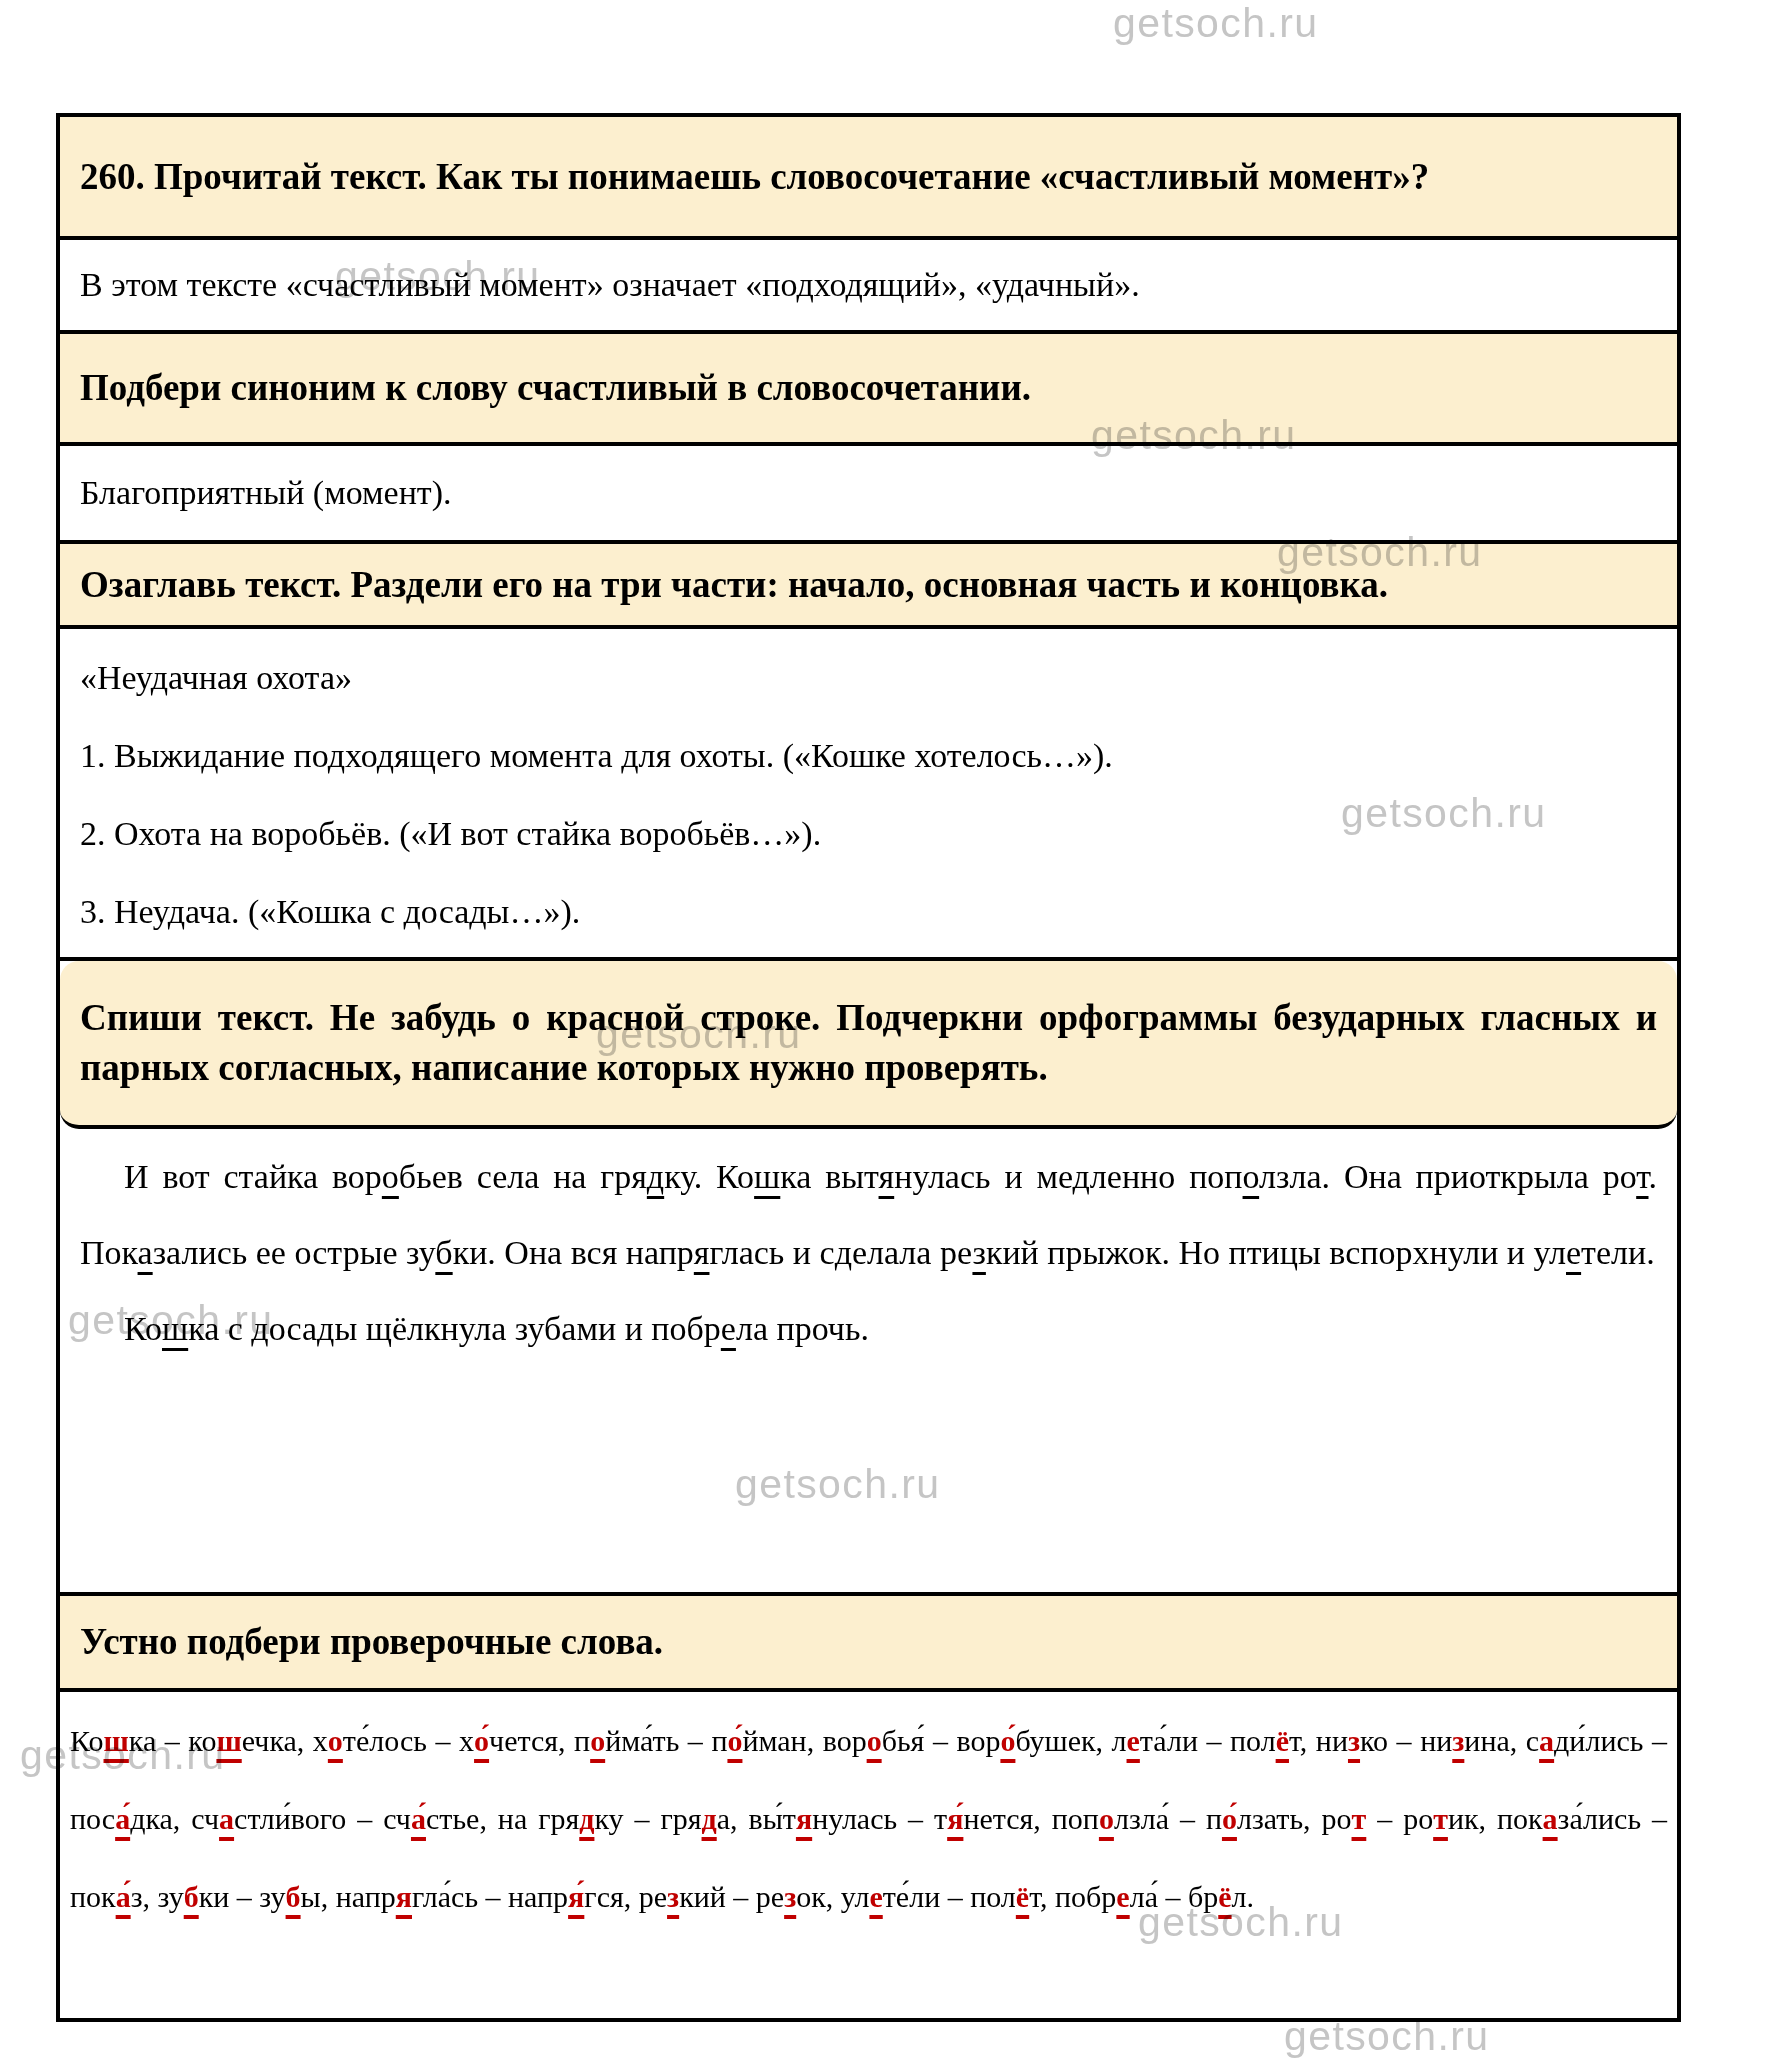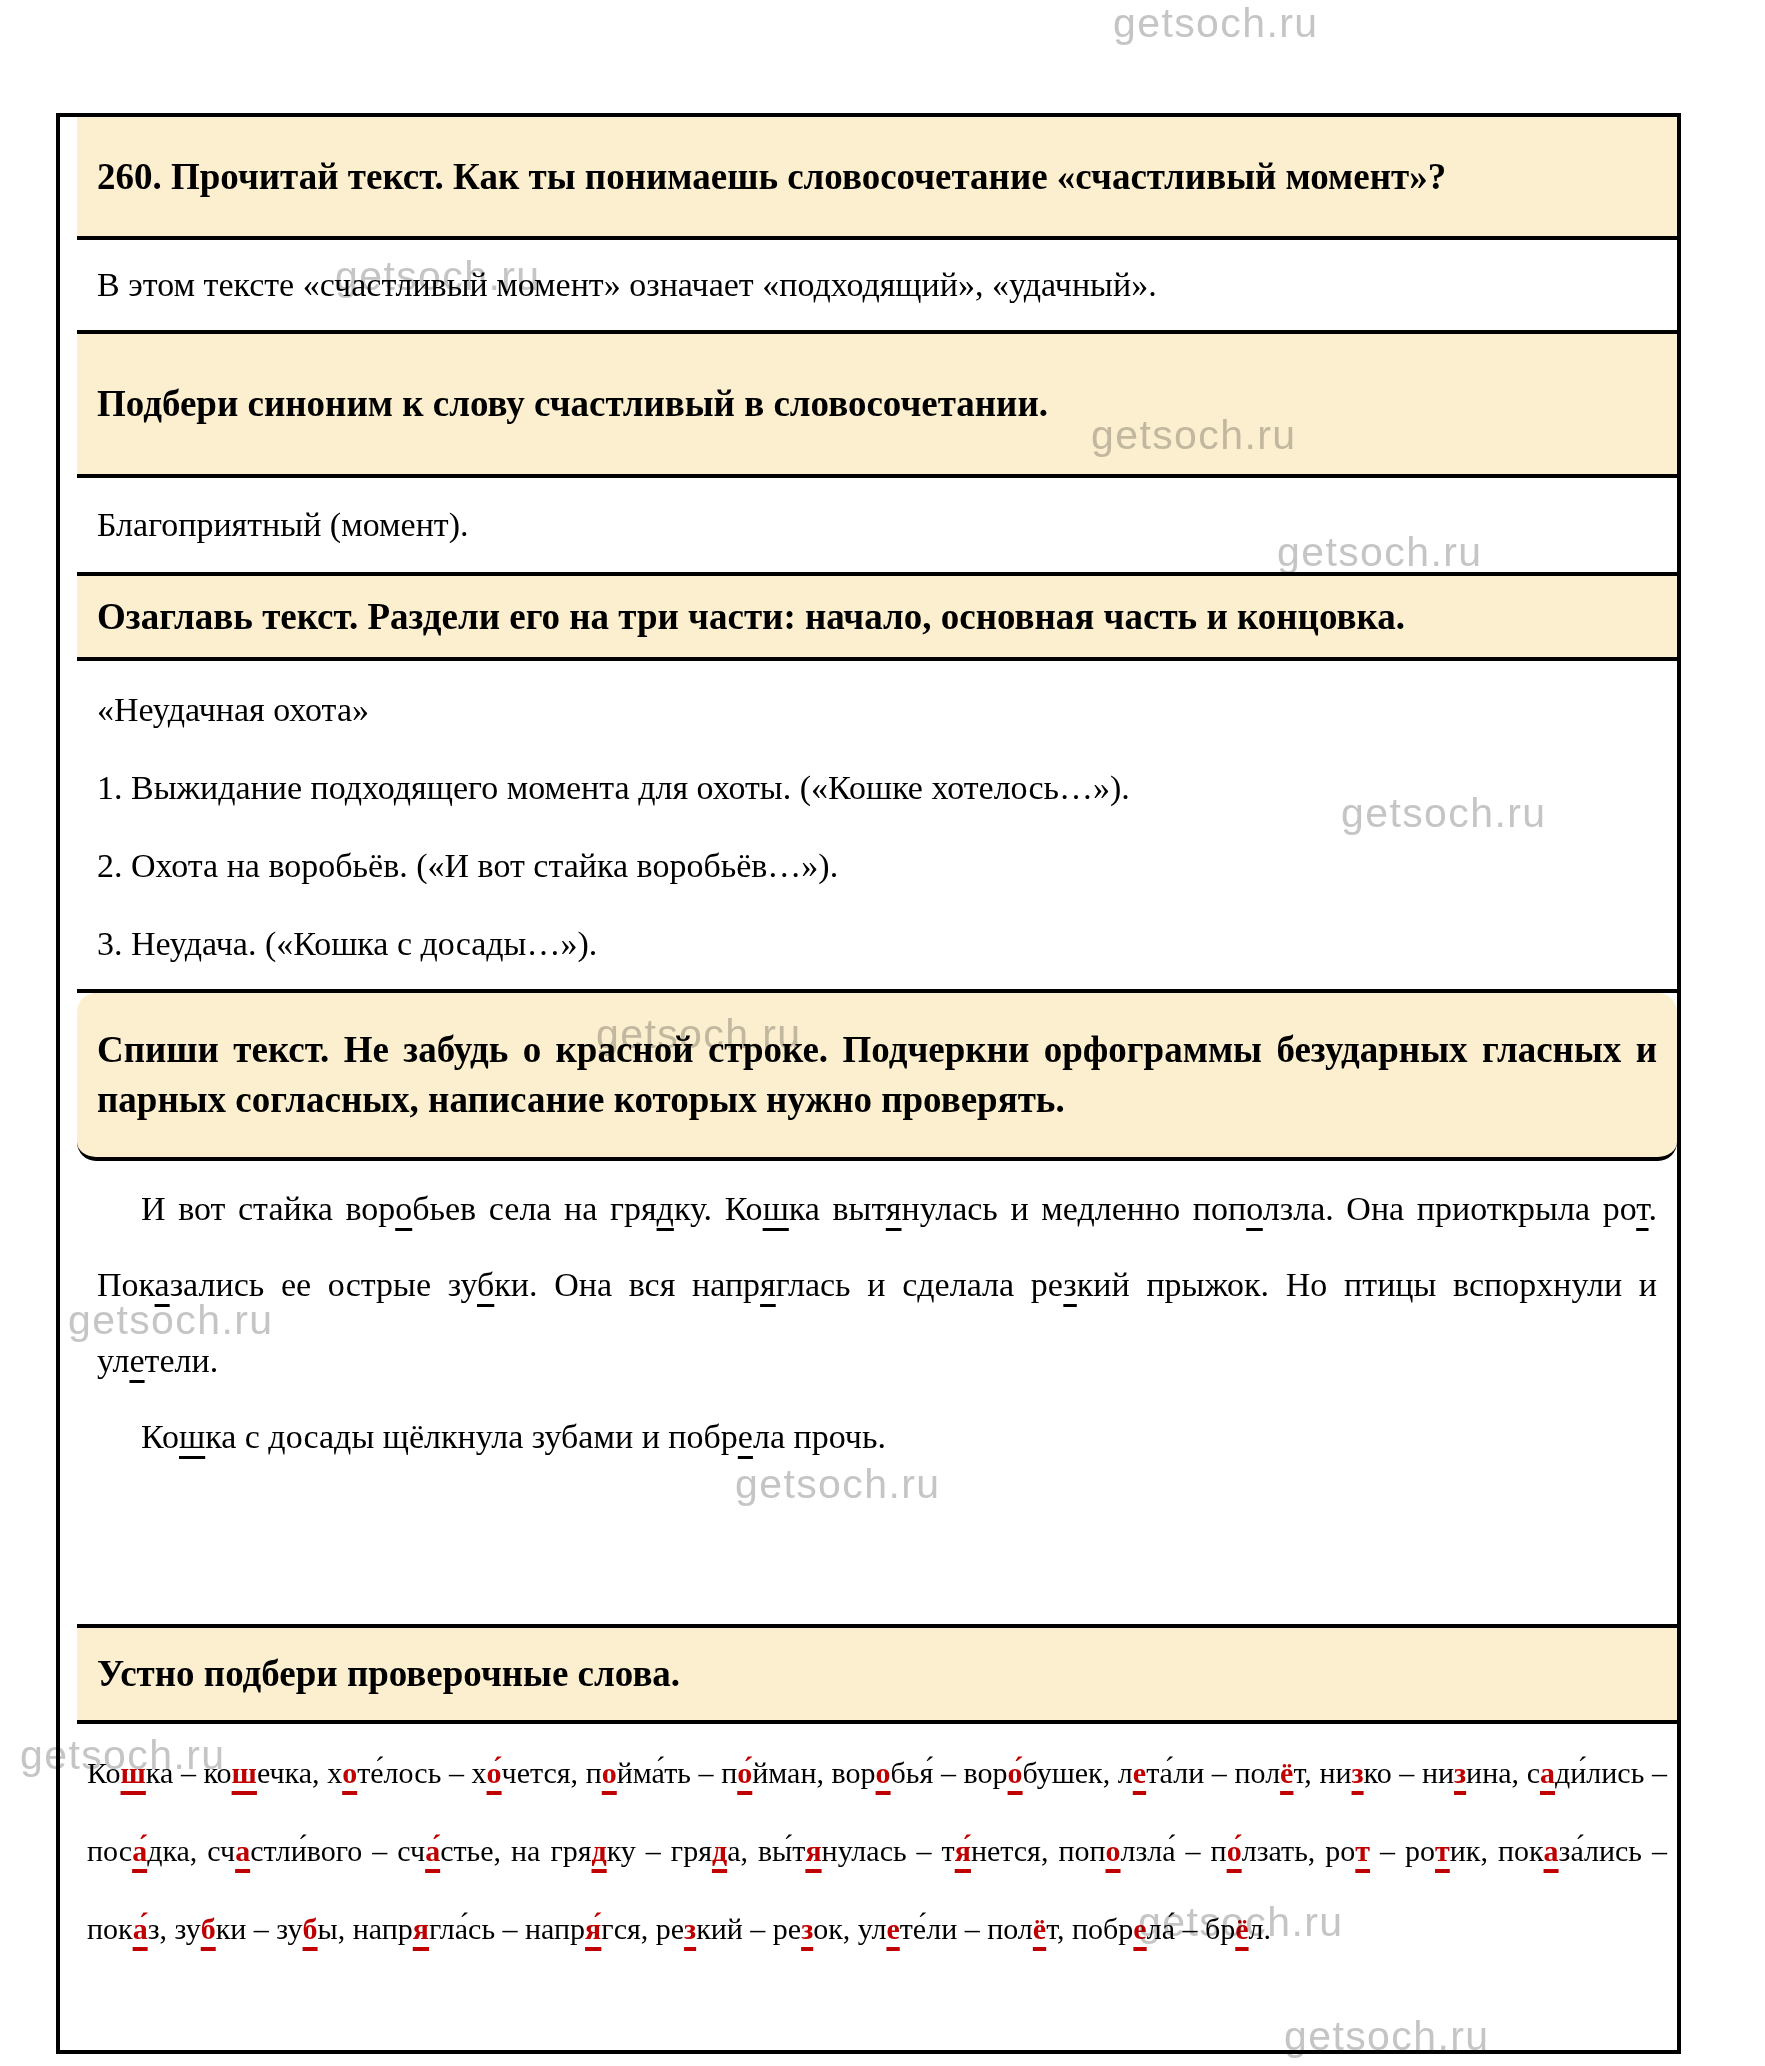--- a/index.html
+++ b/index.html
@@ -15,37 +15,36 @@
     position:absolute;left:56px;top:113px;width:1625px;
     border:4.3px solid #000;
     box-sizing:border-box;
     background:#fff;
   }
   .row{
     box-sizing:border-box;
     border-bottom:4.3px solid #000;
     padding:0 20px;
     overflow:hidden;
-    margin-left:17px;
   }
   .row:last-child{border-bottom:none;}
   .hdr{
     background:#fcefcf;
     font-weight:bold;
     font-size:37px;
     display:flex;flex-direction:column;justify-content:center;
     line-height:1.35;
   }
   .hdr p{margin:0;}
   .hdr.justify p{text-align:justify;}
   .ans{font-size:34px;background:#fff;}
   .ans p{margin:0;}
   .r1{height:123px;}
   .r2{height:94px;display:flex;align-items:center;}
-  .r3{height:144px;}
+  .r3{height:112px;}
   .r4{height:98px;display:flex;align-items:center;}
   .r5{height:85px;font-family:Liberation Serif, serif;}
   .r6{height:332px;padding-top:10px;line-height:78px;}
   .r7{height:168px;border-radius:19px;}
   .r8{height:467px;padding-top:10px;line-height:76px;text-align:justify;}
   .r8 p{text-indent:44px;}
   .r9{height:96px;}
   .r10{height:326px;padding:10px 10px 0 10px;font-size:30px;line-height:78px;text-align:justify;}
   .u{
     text-decoration:underline;

